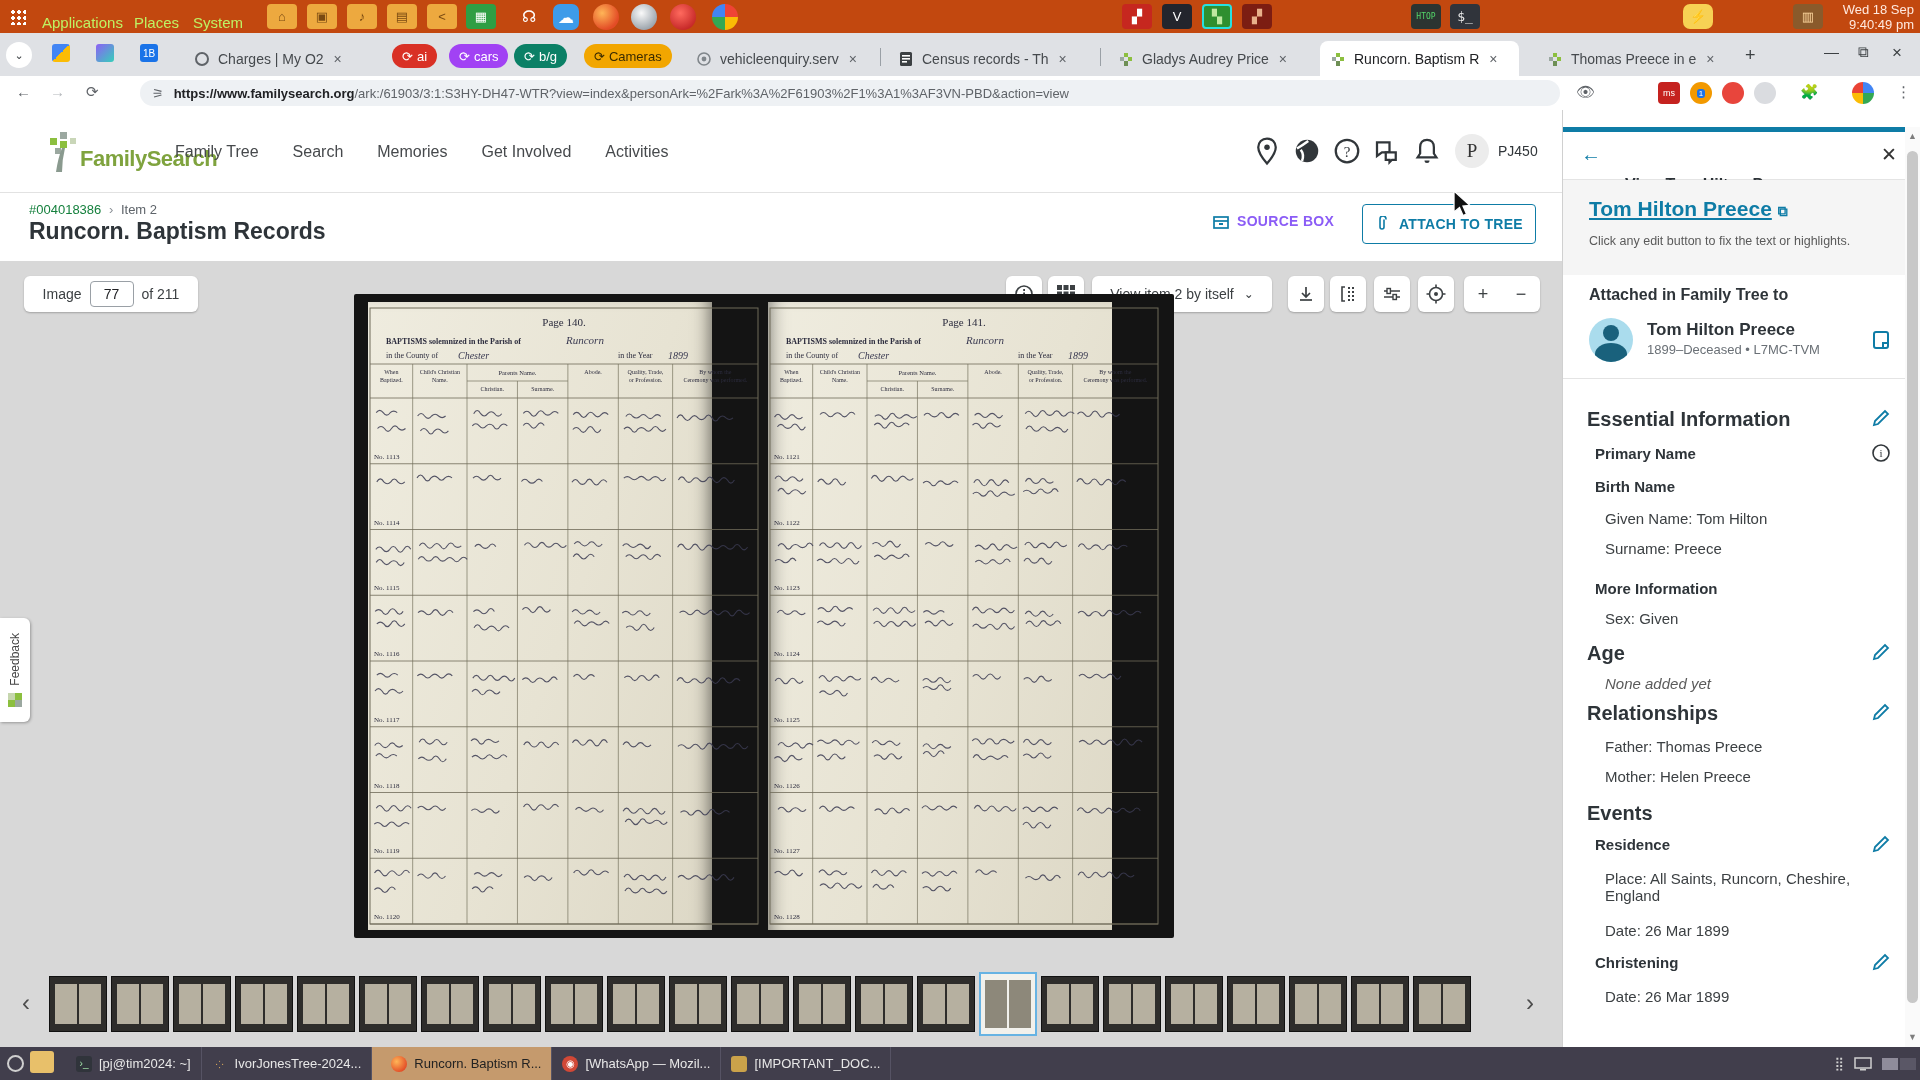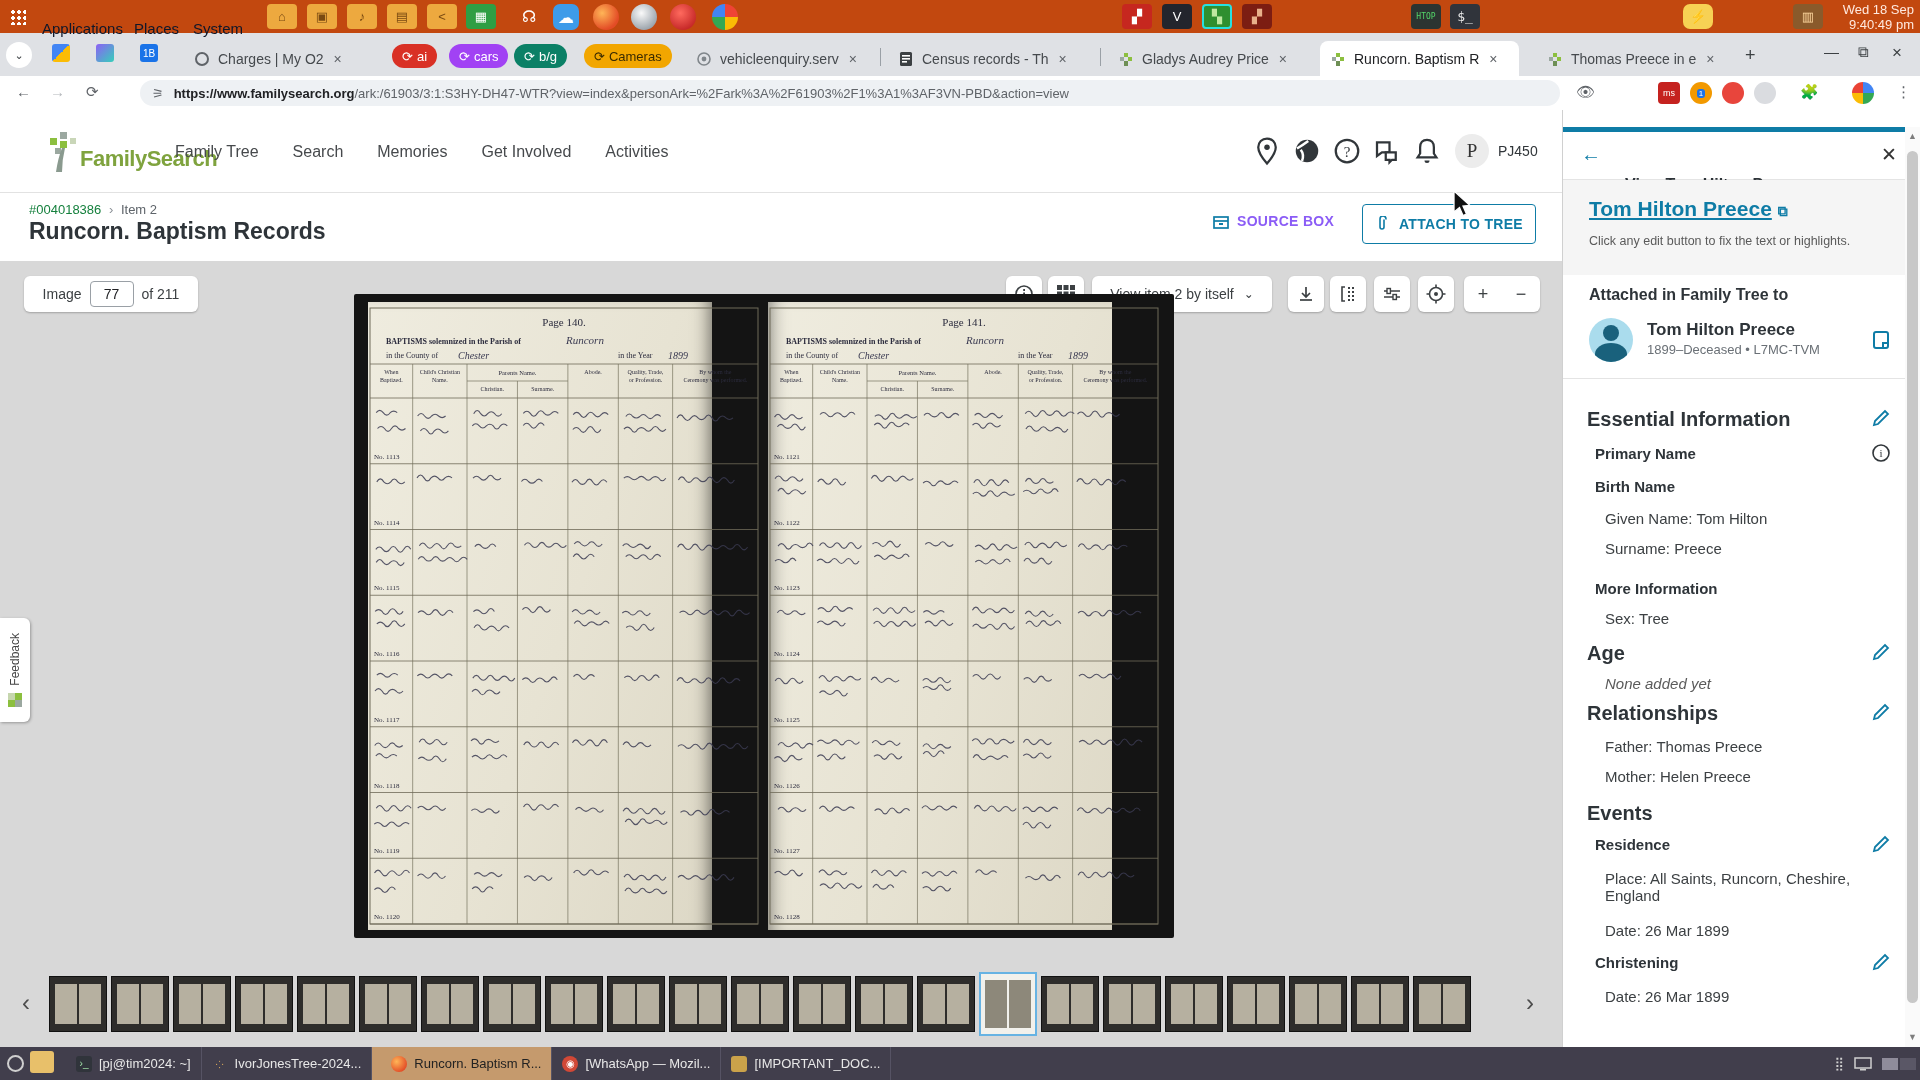--- a/index.html
+++ b/index.html
@@ -1,20 +1,20 @@
 <!DOCTYPE html>
 <html><head>
 <meta charset="utf-8">
 <style>
   * { margin:0; padding:0; box-sizing:border-box; }
   html,body { width:1920px; height:1080px; overflow:hidden; font-family:"Liberation Sans",sans-serif; background:#d8d8d8; }
 
   
   #sysbar { position:absolute; left:0; top:0; width:1920px; height:33px; background:#c2480f; color:#fff; z-index:50; }
-  #sysbar .menu { position:absolute; top:0; height:33px; line-height:33px; font-size:15px; color:#0f172a; padding:12px 8px; }
+  #sysbar .menu { position:absolute; top:0; height:33px; line-height:33px; font-size:15px; color:#bef264; padding:6px 8px; }
   .tray-ic { position:absolute; top:4px; width:30px; height:25px; border-radius:4px; font-size:13px; display:flex; align-items:center; justify-content:center; color:#7a4a12; }
   .folder { background:#eda93f; }
   .appsgrid { position:absolute; left:10px; top:9px; width:16px; height:16px;
     background-image:radial-gradient(circle,#fff 1.6px,transparent 1.8px); background-size:6px 6px; }
   #clock { position:absolute; right:6px; top:2px; text-align:right; font-size:13px; line-height:15px; color:#ffe9df; }
   .circ-ic { position:absolute; top:4px; width:26px; height:26px; border-radius:50%; }
 
   
   #tabstrip { position:absolute; left:0; top:33px; width:1920px; height:43px; background:#dfe1e5; z-index:49; }
   .tab { position:absolute; top:8px; height:35px; display:flex; align-items:center; padding:0 10px; font-size:14px; color:#45494d; border-radius:8px 8px 0 0; white-space:nowrap; overflow:hidden; }
@@ -828,21 +828,21 @@
     </svg>
   <div class="psub-h" style="top:335px">Primary Name</div>
   <svg class="info-i" style="left:308px;top:333px" viewBox="0 0 20 20">
       <circle cx="10" cy="10" r="8" fill="none" stroke="#31363a" stroke-width="1.6"></circle>
       <text x="10" y="14" font-size="11" text-anchor="middle" fill="#31363a" font-family="Liberation Serif">i</text>
     </svg>
   <div class="psub-h" style="top:368px">Birth Name</div>
   <div class="pval" style="top:400px">Given Name: Tom Hilton</div>
   <div class="pval" style="top:430px">Surname: Preece</div>
   <div class="psub-h" style="top:470px">More Information</div>
-  <div class="pval" style="top:500px">Sex: Tree</div>
+  <div class="pval" style="top:500px">Sex: Given</div>
 
   <div class="psec-H" style="top:532px">Age</div>
   <svg class="pencil" style="left:308px;top:532px" viewBox="0 0 20 20">
       <path d="M3 17 l1 -4 l10 -10 l3 3 l-10 10 z" fill="none" stroke="#0e7ca6" stroke-width="1.8"></path>
     </svg>
   <div class="pval italic" style="top:565px">None added yet</div>
 
   <div class="psec-H" style="top:592px">Relationships</div>
   <svg class="pencil" style="left:308px;top:592px" viewBox="0 0 20 20">
       <path d="M3 17 l1 -4 l10 -10 l3 3 l-10 10 z" fill="none" stroke="#0e7ca6" stroke-width="1.8"></path>

